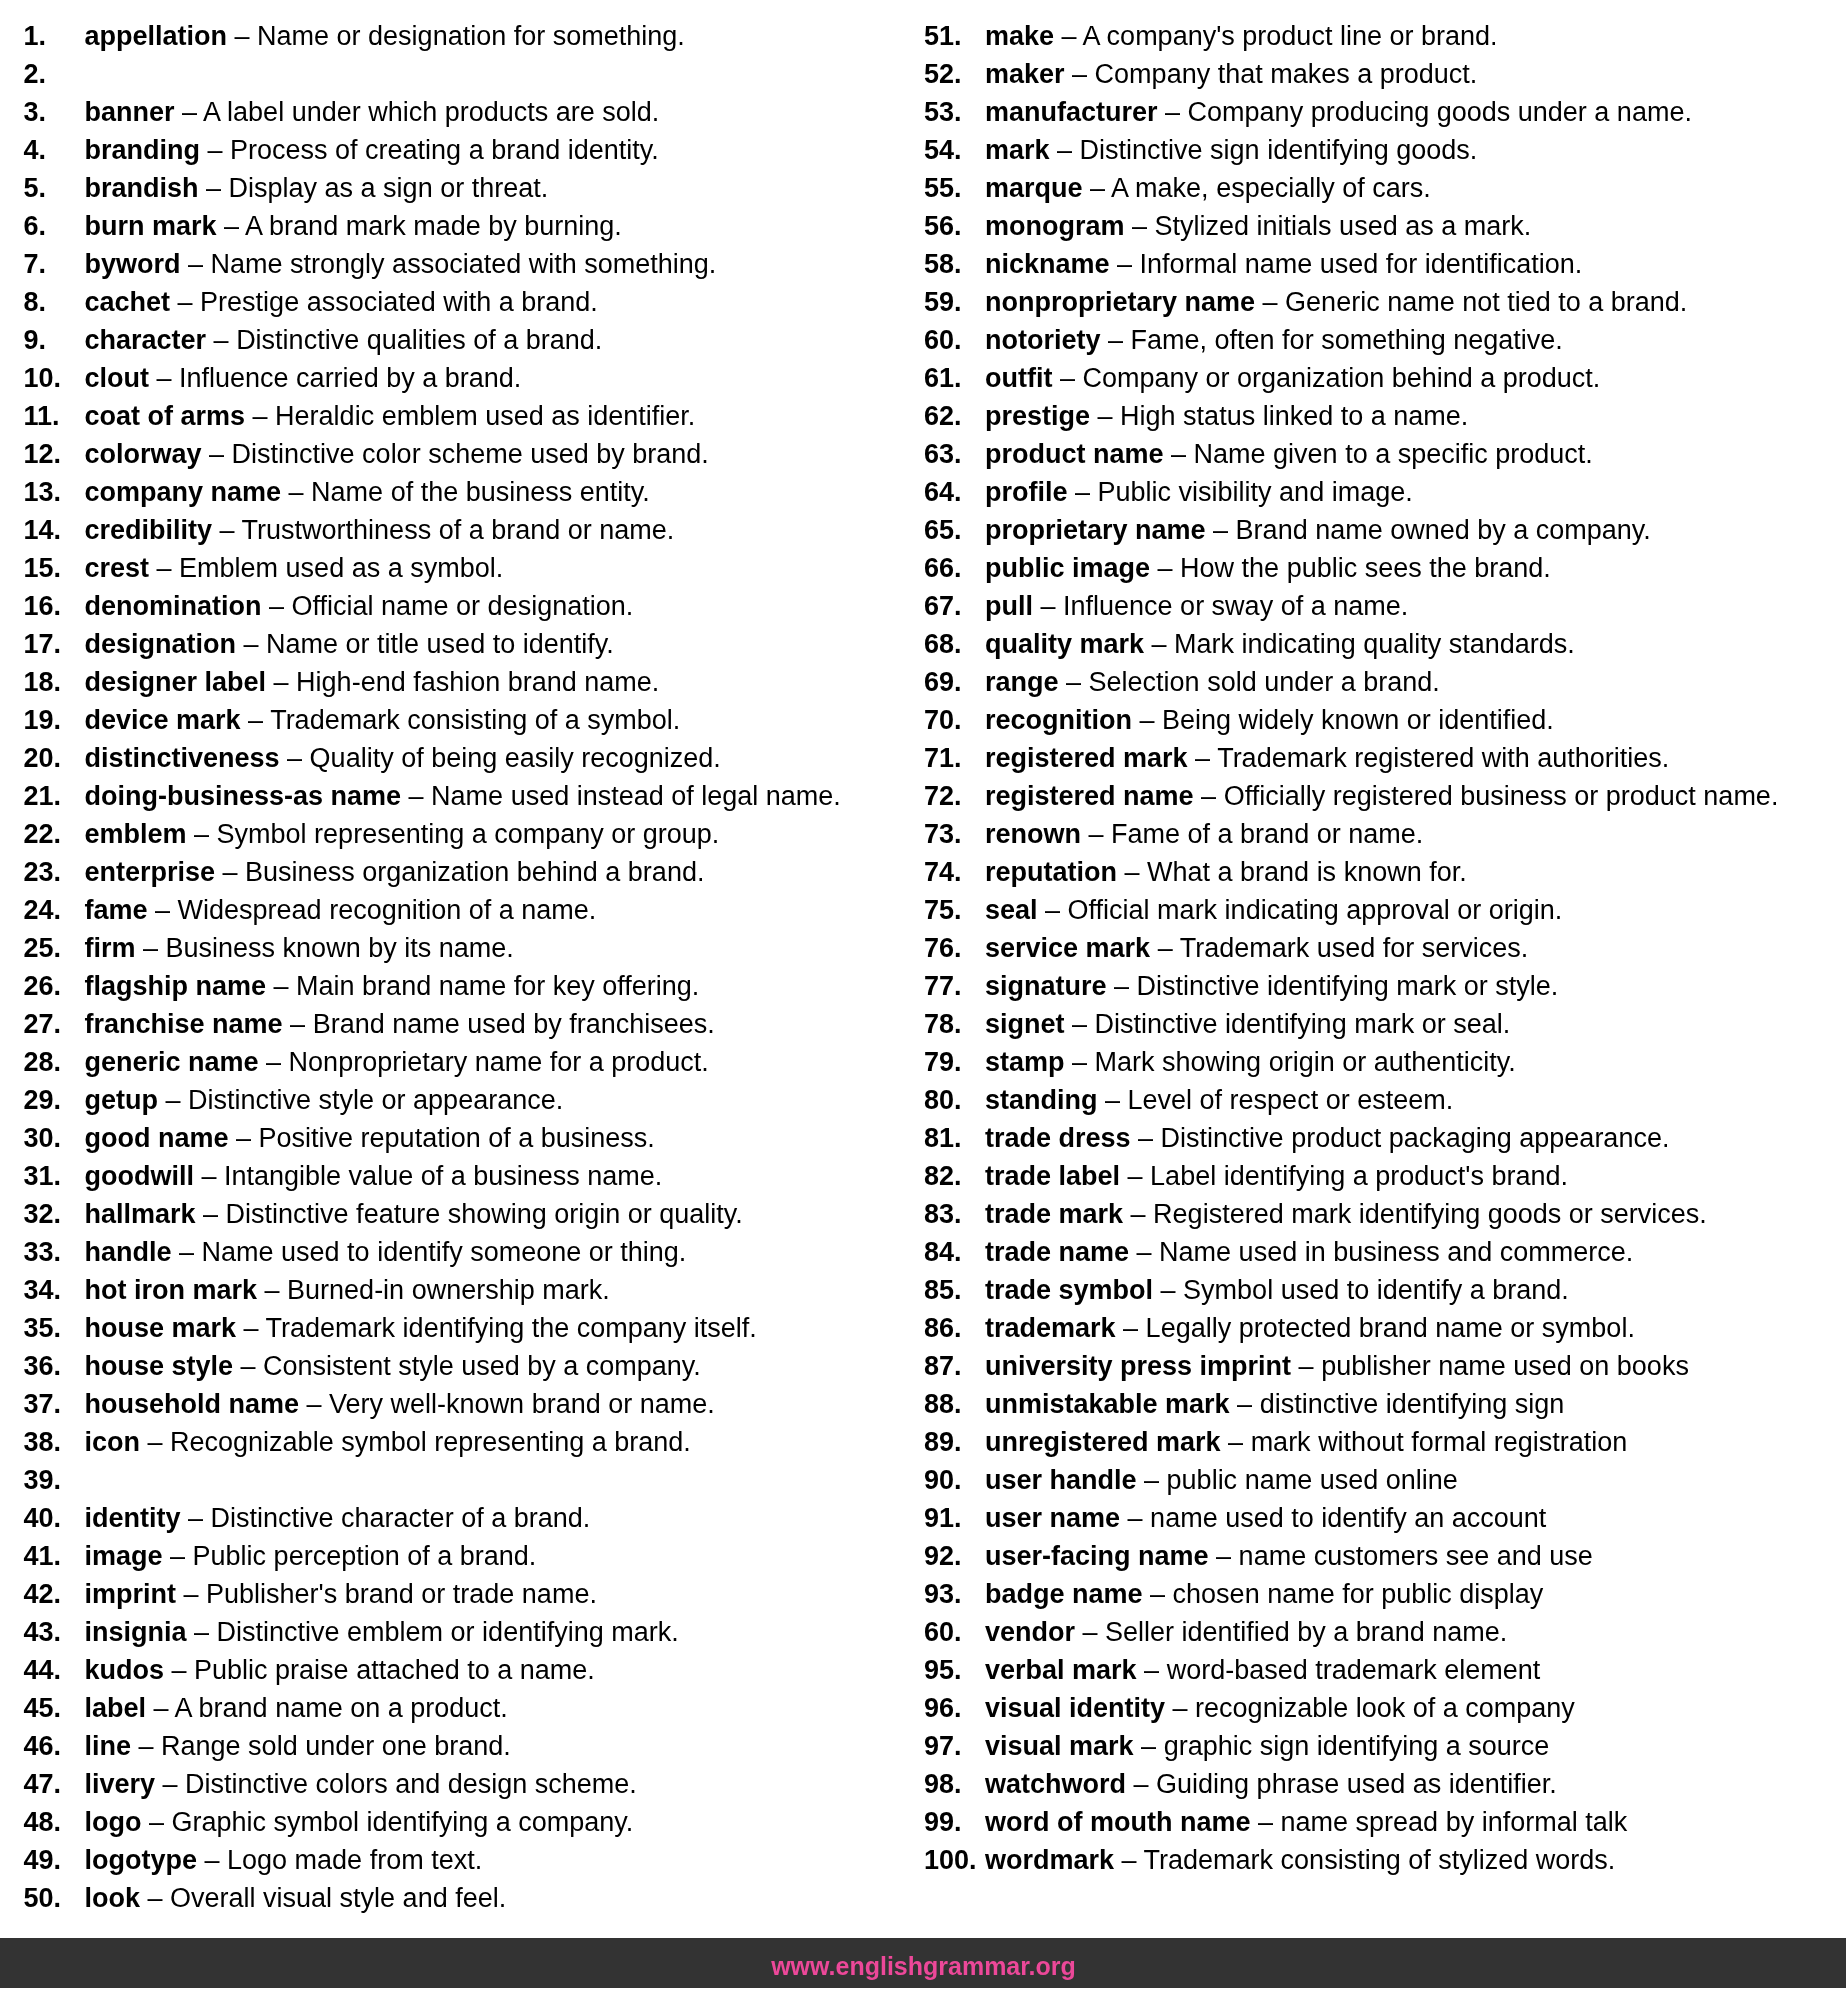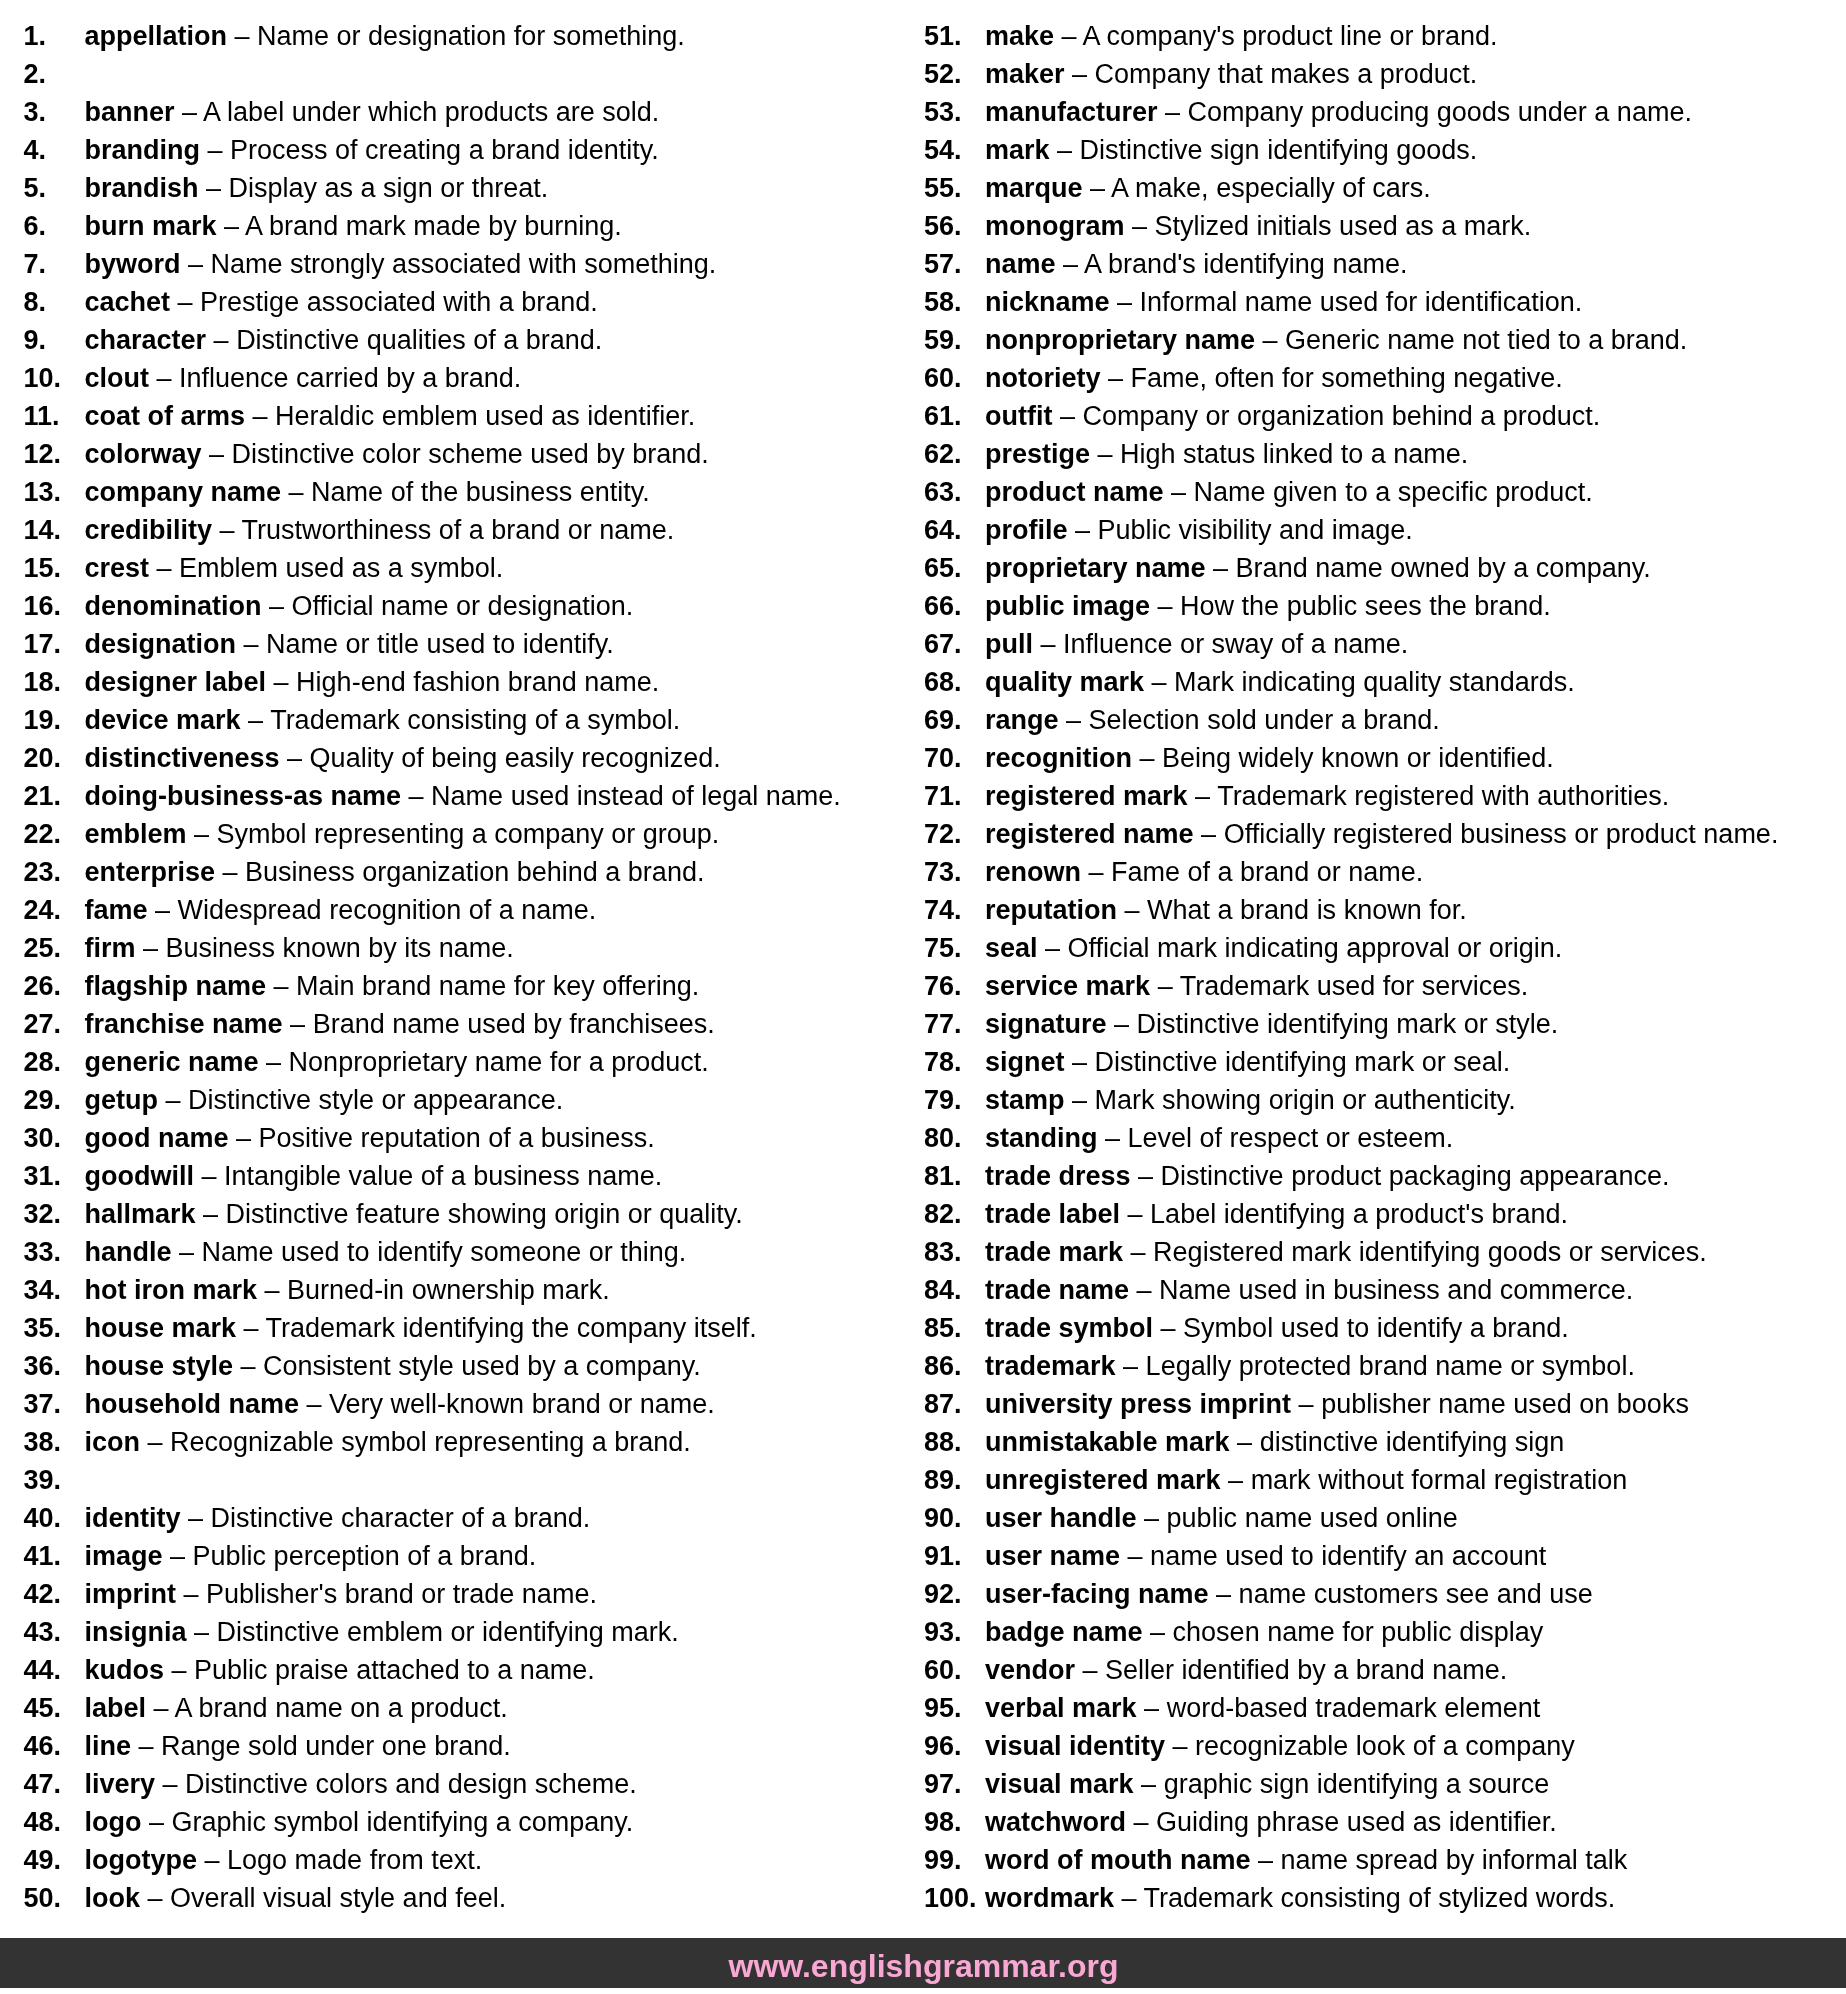--- a/index.html
+++ b/index.html
@@ -6,22 +6,22 @@
   body { width:1847px; height:1995px; position:relative; overflow:hidden;
          font-family:"Liberation Sans", sans-serif; color:#000; }
   .col { position:absolute; top:16.5px; }
   .col.left { left:23.5px; width:887px; }
   .col.right { left:924px; width:919px;text-decoration:underline; }
   .row { height:38px; line-height:38px; font-size:27px; white-space:nowrap; position:relative; }
   .num { position:absolute; left:0; font-weight:bold; }
   .entry { position:absolute; left:61px; }
   .term { font-weight:bold; }
   .footer { position:absolute; left:0; top:1938px; width:1847px; height:50px;
-            background:#333333; color:#f9a8d4; text-align:center;
-            font-weight:bold; font-size:32px; line-height:57px; }
+            background:#333333; color:#ec4899; text-align:center;
+            font-weight:bold; font-size:25px; line-height:57px; }
 </style>
 </head>
 <body>
 
 <div class="col left" id="col0">
     <div class="row">
       <span class="num">1.</span>
       <span class="entry"><span class="term">appellation</span><span class="sep"> – </span><span class="def">Name or designation for something.</span></span>
     </div>
     <div class="row">
@@ -236,24 +236,20 @@
       <span class="num">54.</span>
       <span class="entry"><span class="term">mark</span><span class="sep"> – </span><span class="def">Distinctive sign identifying goods.</span></span>
     </div>
     <div class="row">
       <span class="num">55.</span>
       <span class="entry"><span class="term">marque</span><span class="sep"> – </span><span class="def">A make, especially of cars.</span></span>
     </div>
     <div class="row">
       <span class="num">56.</span>
       <span class="entry"><span class="term">monogram</span><span class="sep"> – </span><span class="def">Stylized initials used as a mark.</span></span>
-    </div>
-    <div class="row">
-      <span class="num">57.</span>
-      <span class="entry"><span class="term">name</span><span class="sep"> – </span><span class="def">A brand's identifying name.</span></span>
     </div>
     <div class="row">
       <span class="num">58.</span>
       <span class="entry"><span class="term">nickname</span><span class="sep"> – </span><span class="def">Informal name used for identification.</span></span>
     </div>
     <div class="row">
       <span class="num">59.</span>
       <span class="entry"><span class="term">nonproprietary name</span><span class="sep"> – </span><span class="def">Generic name not tied to a brand.</span></span>
     </div>
     <div class="row">

